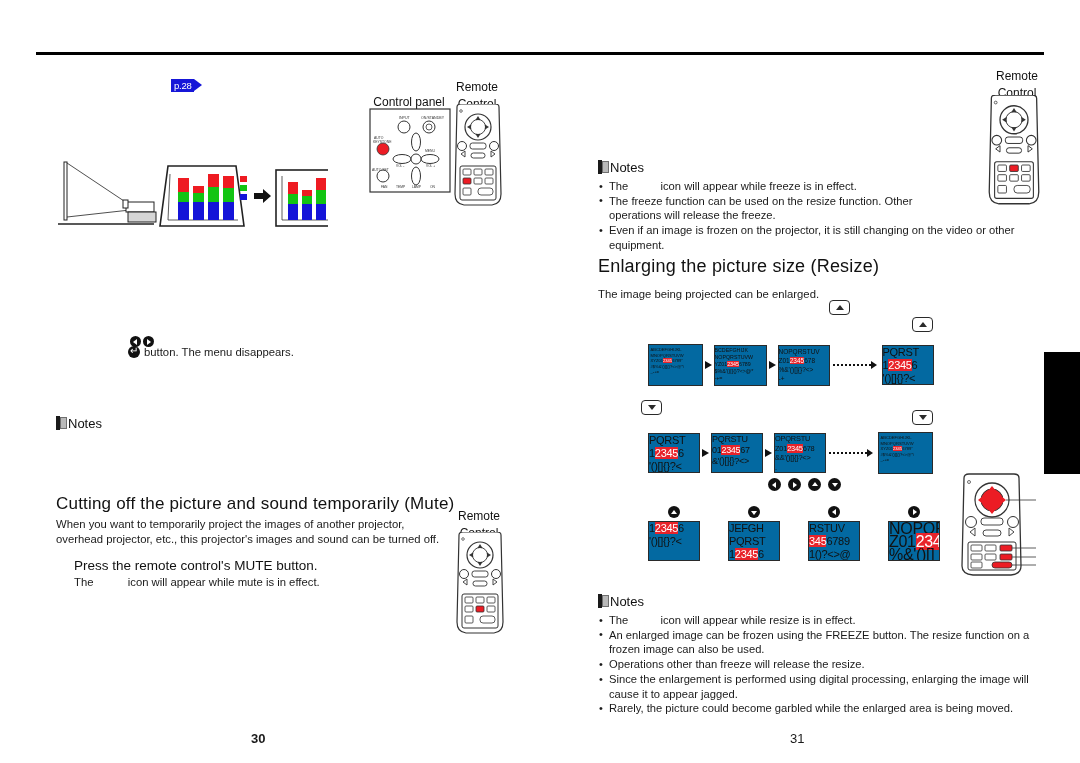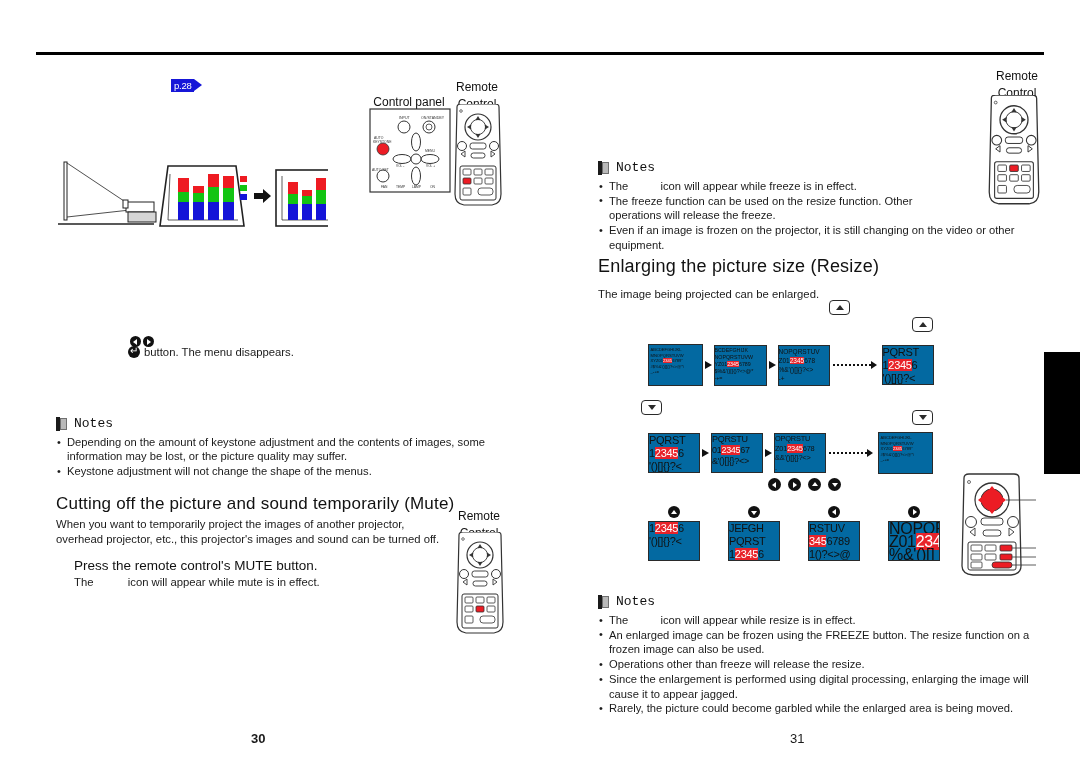--- a/index.html
+++ b/index.html
@@ -48,25 +48,24 @@
     color: #111;
     white-space: nowrap;
   }
   .body-txt {
     font-size: 11.3px;
     line-height: 14.6px;
     color: #1a1a1a;
   }
   .notes-head {
     display: flex;
-    align-items: center;
-    gap: 7px;
+    align-items: flex-start;
+    gap: 1px;
     font-size: 13px;
     color: #111;
-    font-family: Liberation Mono, monospace;
   }
   .note-flag {
     width: 11px;
     height: 14px;
     position: relative;
     display: inline-block;
   }
   .note-flag:before {
     content: "";
     position: absolute;
@@ -429,24 +428,20 @@
       <span style="margin-left:4px;">button. The menu disappears.</span>
     </div>
   </div>
 
 
   <div class="blk" style="left:56px; top:416px; width:450px;">
     <div class="notes-head">
       <span class="note-flag"></span>
       <span>Notes</span>
     </div>
-    <ul class="notes">
-      <li>Depending on the amount of keystone adjustment and the contents of images, some information may be lost, or the picture quality may suffer.</li>
-      <li>Keystone adjustment will not change the shape of the menus.</li>
-    </ul>
   </div>
 
   <div class="blk" style="left:56px; top:494px; width:396px;">
     <div class="h2">Cutting off the picture and sound temporarily (Mute)</div>
     <div class="body-txt" style="margin-top:3px; width:392px;">When you want to temporarily project the images of another projector, overhead projector, etc., this projector's images and sound can be turned off.</div>
     <div style="margin-top:11px; margin-left:18px; width:372px;">
       <div style="font-size:13.5px; line-height:17px; color:#111;">Press the remote control's MUTE button.</div>
       <div class="body-txt" style="margin-top:1px;">
         <span>The</span>
         <span style="display:inline-block; width:28px;"></span>

